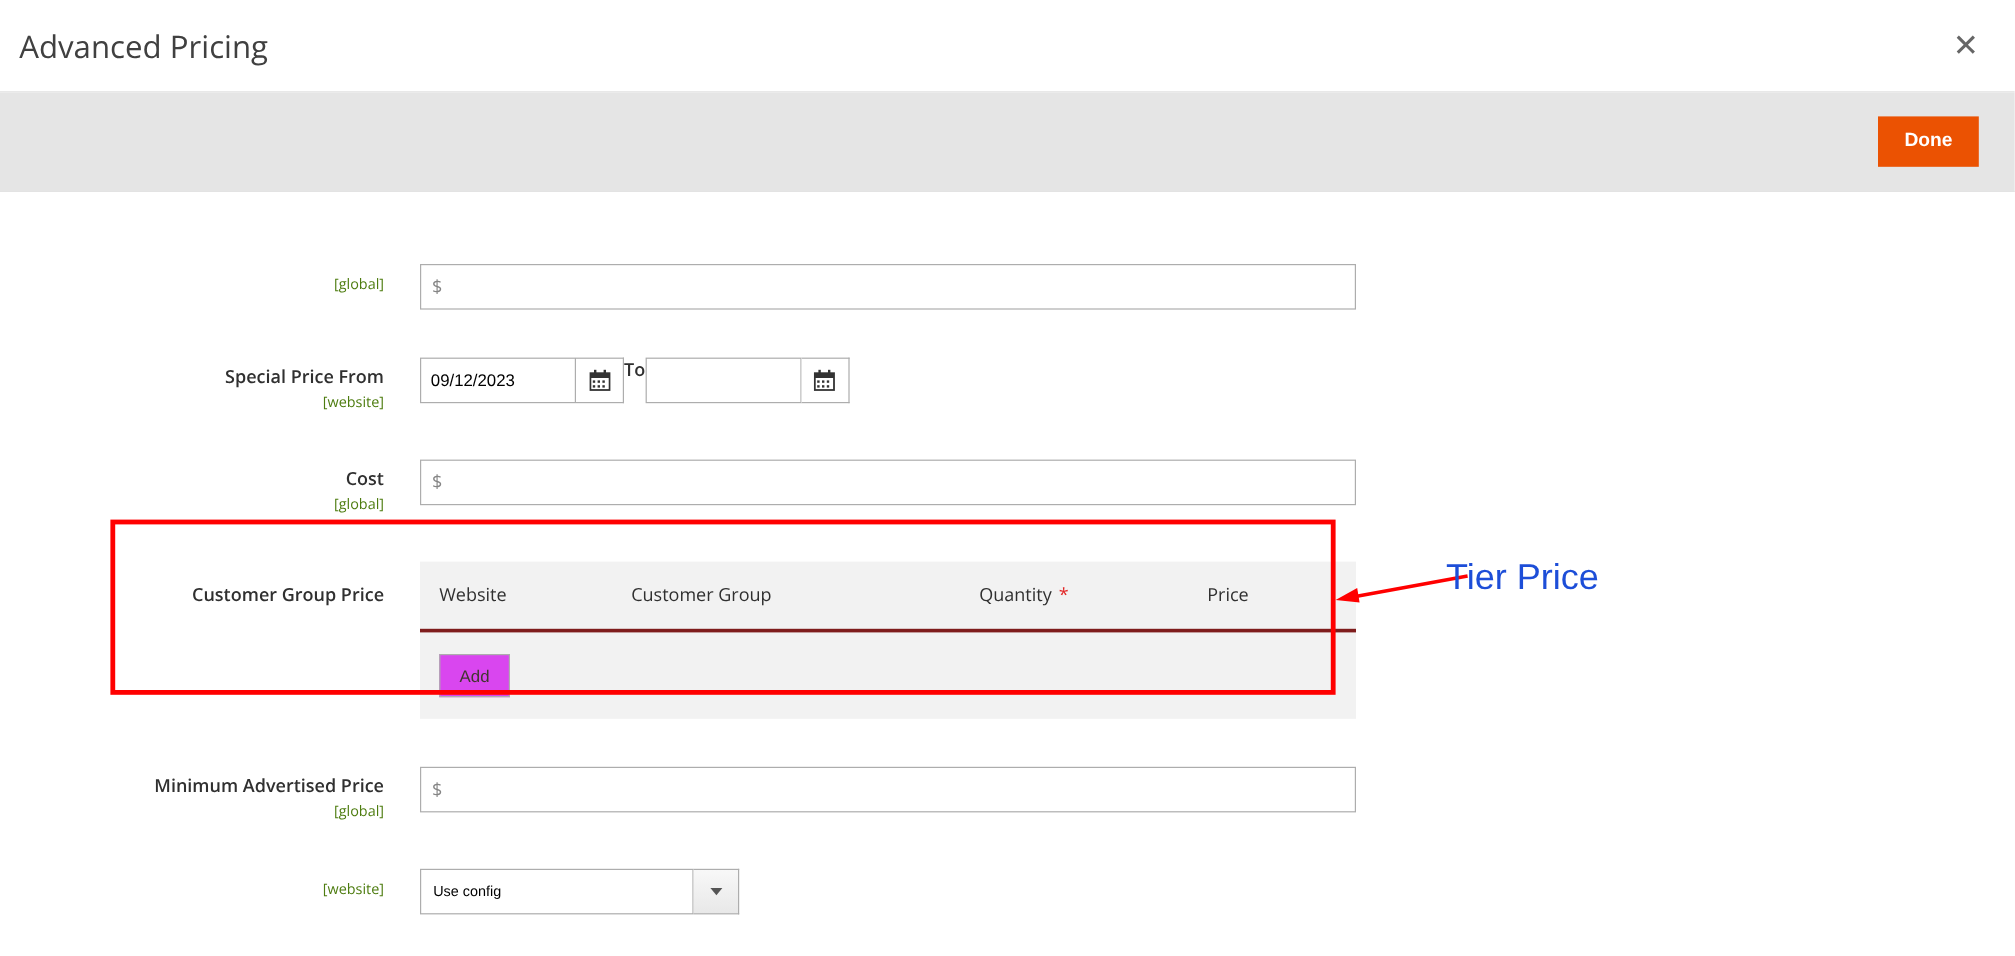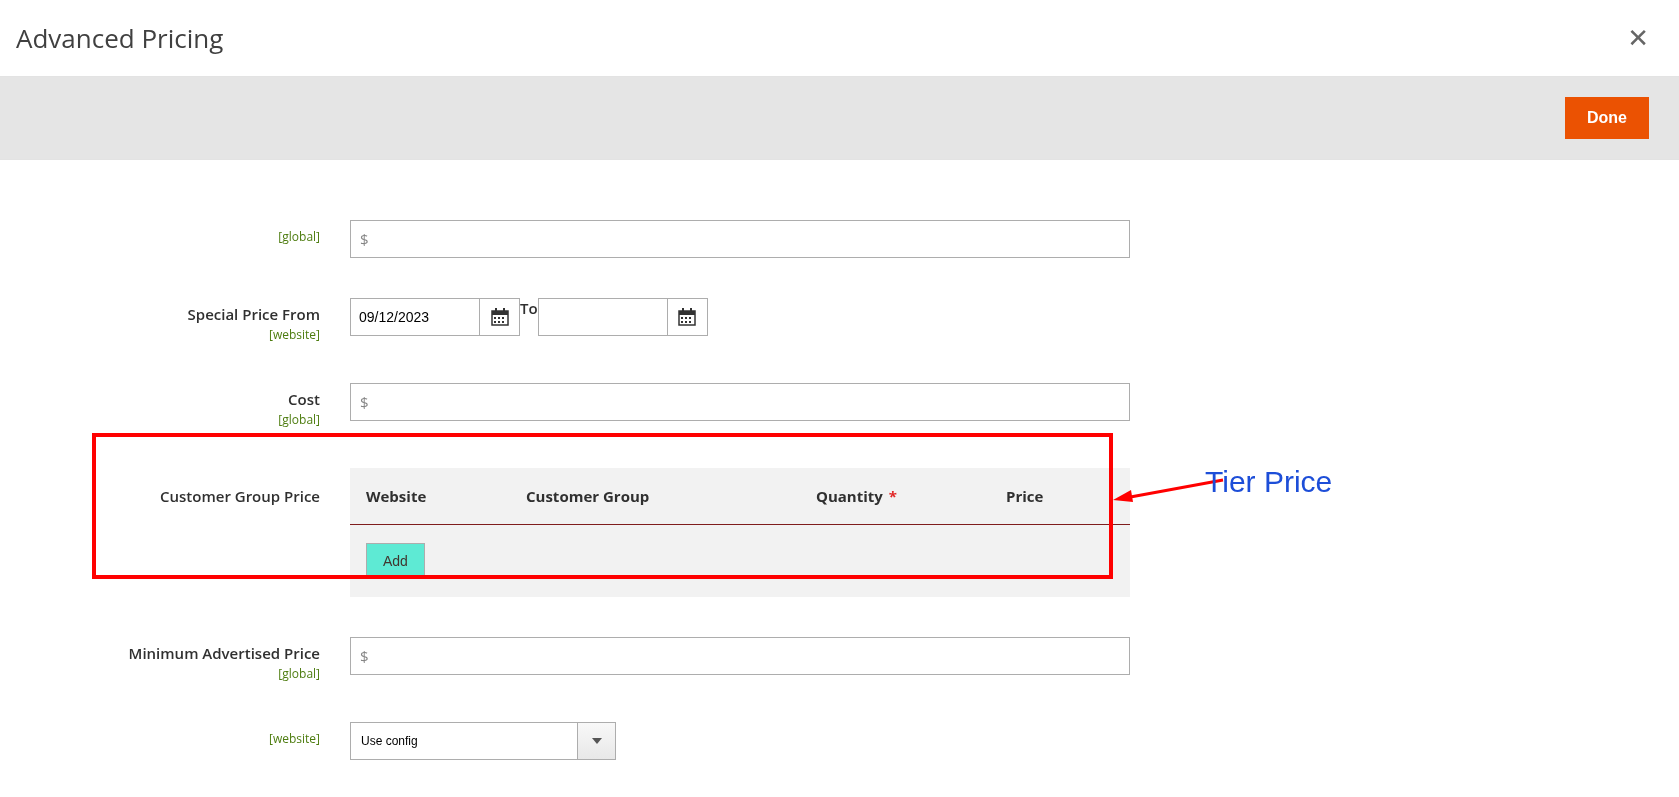--- a/index.html
+++ b/index.html
@@ -126,35 +126,35 @@
     font-weight: 600;
     color: #303030;
   }
   .tier-table-wrap {
     background: #f2f2f2;
     width: 780px;
   }
   .tier-head {
     display: flex;
     padding: 18px 16px;
-    border-bottom: 1px solid #7f1d1d;
-    font-weight: 700;
+    border-bottom: 3px solid #7f1d1d;
+    font-weight: 400;
     color: #303030;
     font-size: 15px;
   }
   .th-website { flex: 0 0 160px; }
   .th-cgroup  { flex: 0 0 290px; }
   .th-qty     { flex: 0 0 190px; }
   .th-price   { flex: 1; }
   .req-star { color: #e22626; margin-left: 2px; }
   .tier-body {
     padding: 18px 16px;
   }
   .add-btn {
-    background: #5eead4;
+    background: #d946ef;
     border: 1px solid #adadad;
     padding: 9px 16px;
     font-size: 14px;
     color: #41362f;
     cursor: pointer;
   }
   .highlight-box {
     position: absolute;
     border: 4px solid #ff0000;
   }

